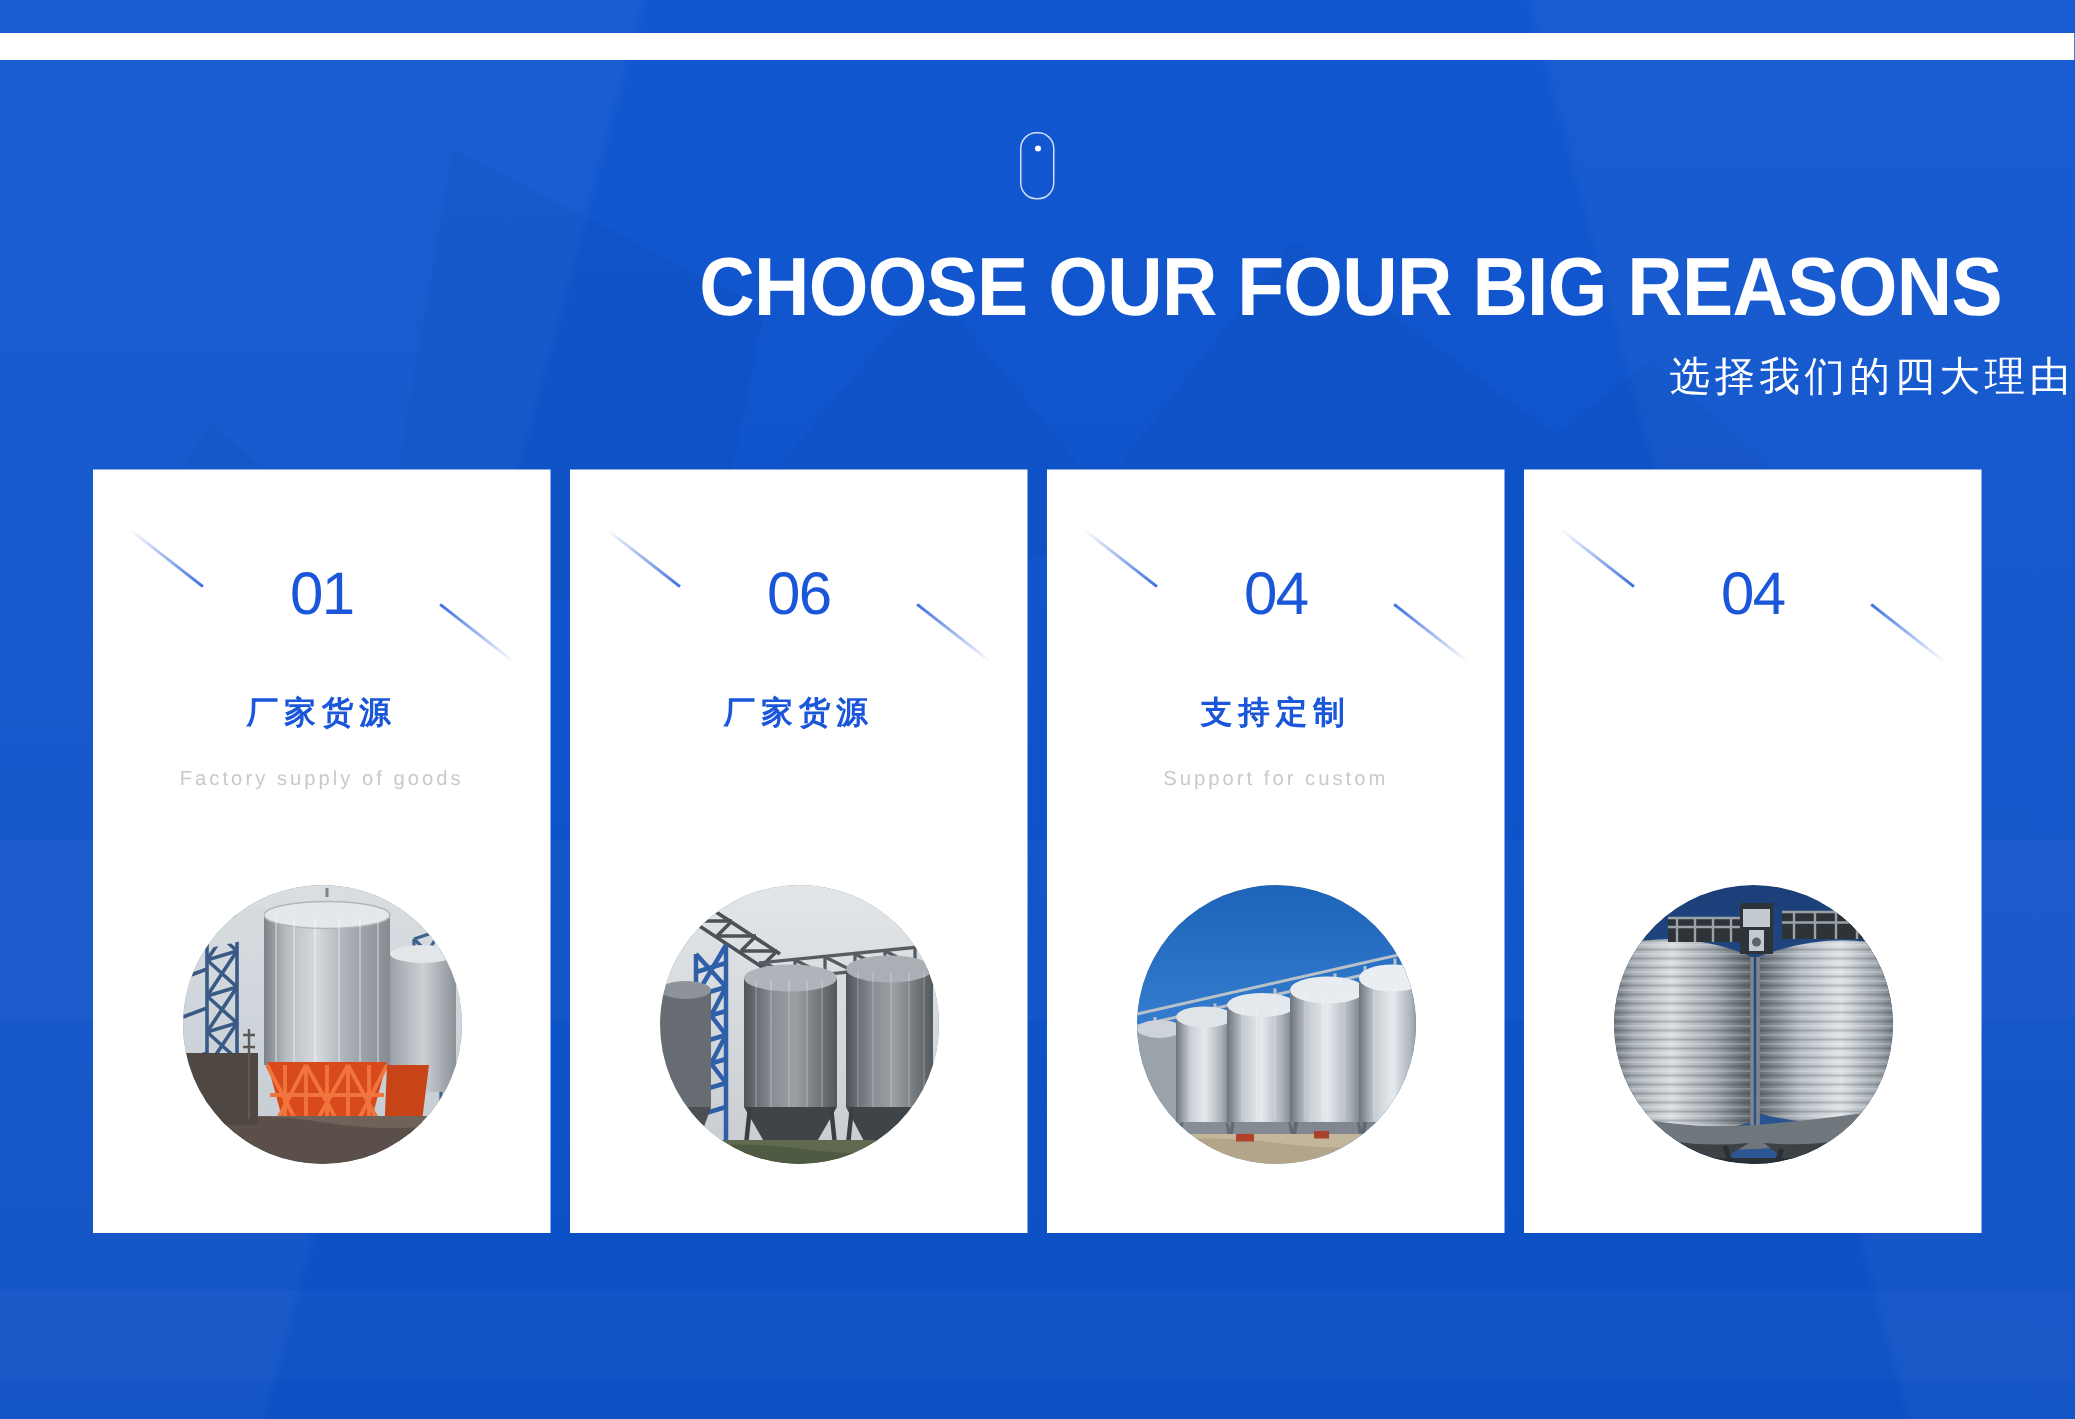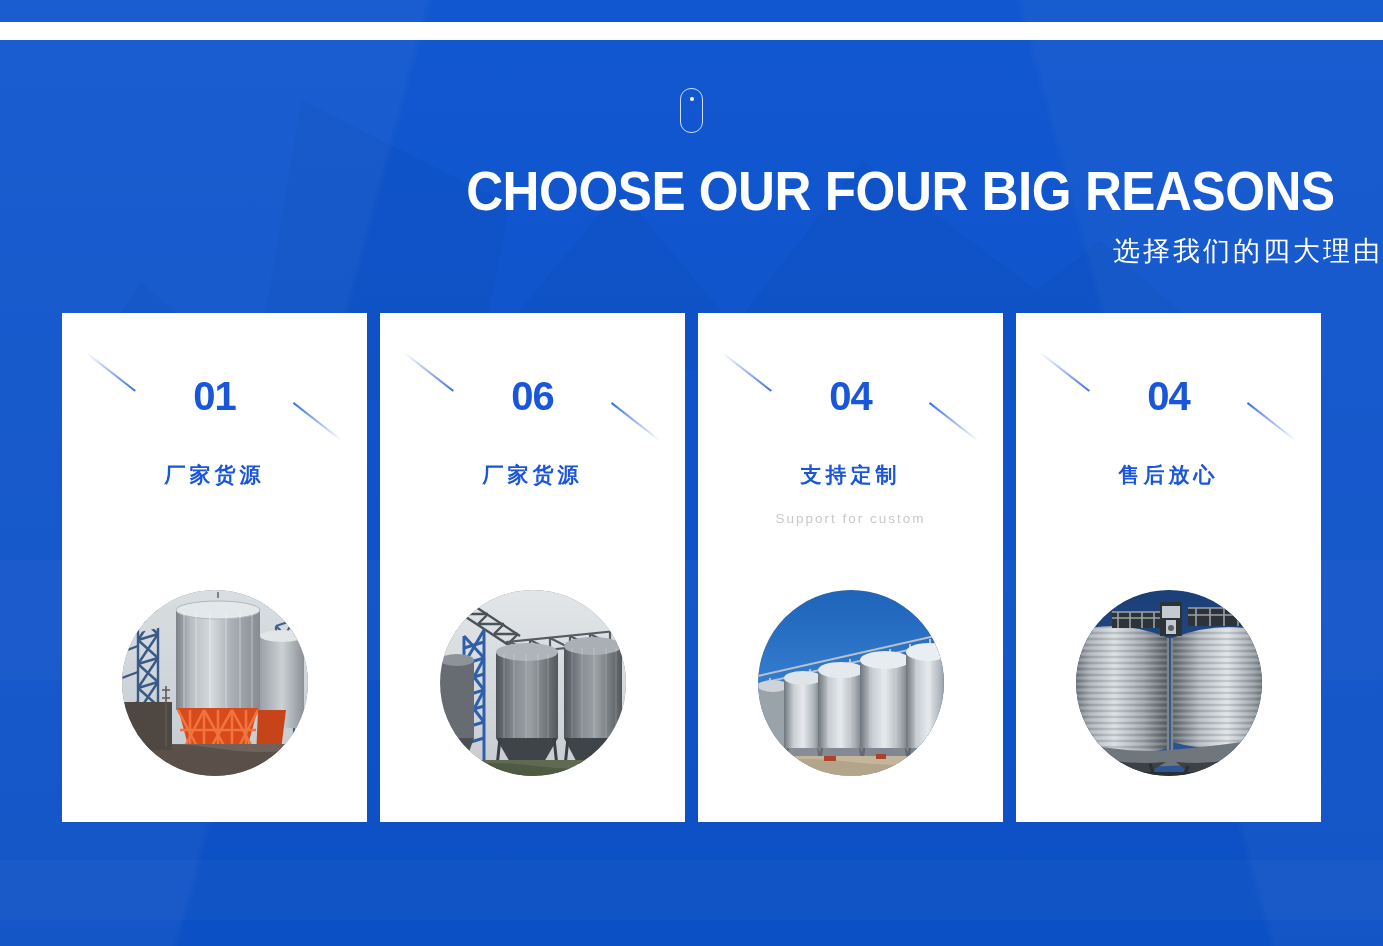--- a/index.html
+++ b/index.html
@@ -61,21 +61,21 @@
     display:flex;justify-content:space-between;z-index:5;
   }
   .card{
     width:305px;height:509px;background:#ffffff;position:relative;overflow:hidden;
   }
   .num-row{
     position:absolute;left:0;top:52px;width:100%;height:62px;
     display:flex;align-items:center;justify-content:center;
   }
   .num{
-    color:#1a56da;font-size:40px;font-weight:700;letter-spacing:-1px;line-height:1;
+    color:#1a56da;font-size:40px;font-weight:400;letter-spacing:-1px;line-height:1;
     position:relative;z-index:2;font-family:"Liberation Sans","DejaVu Sans",sans-serif;
   }
   .slash{
     position:absolute;width:62px;height:1.6px;
     background:linear-gradient(90deg,rgba(26,86,218,0) 0%,rgba(26,86,218,.85) 100%);
     transform:rotate(38deg);
   }
   .slash.left{left:18px;top:6px;}
   .slash.right{
     right:18px;bottom:4px;
@@ -125,20 +125,21 @@
 
 <div id="cards">
 
   <div class="card">
     <div class="num-row">
       <span class="slash left"></span>
       <span class="num">01</span>
       <span class="slash right"></span>
     </div>
     <div class="cn-title">厂家货源</div>
+    <div class="en-title">Factory supply of goods</div>
     <div class="photo">
       <svg viewBox="0 0 186 186">
         <defs>
           <clipPath id="c1">
               <circle cx="93" cy="93" r="93"></circle>
             </clipPath>
           <linearGradient id="g1sky" x1="0" y1="0" x2="0" y2="1">
             <stop offset="0" stop-color="#d9dee2"></stop>
               <stop offset="1" stop-color="#c3cbd1"></stop>
           </linearGradient>
@@ -363,21 +364,20 @@
       </svg>
     </div>
   </div>
 
   <div class="card">
     <div class="num-row">
       <span class="slash left"></span>
       <span class="num">04</span>
       <span class="slash right"></span>
     </div>
-    <div class="cn-title">售后放心</div>
     <div class="photo">
       <svg viewBox="0 0 186 186">
         <defs>
           <clipPath id="c4">
               <circle cx="93" cy="93" r="93"></circle>
             </clipPath>
           <linearGradient id="g4sky" x1="0" y1="0" x2="0" y2="1">
             <stop offset="0" stop-color="#1b3f78"></stop>
               <stop offset="1" stop-color="#2c5795"></stop>
           </linearGradient>

